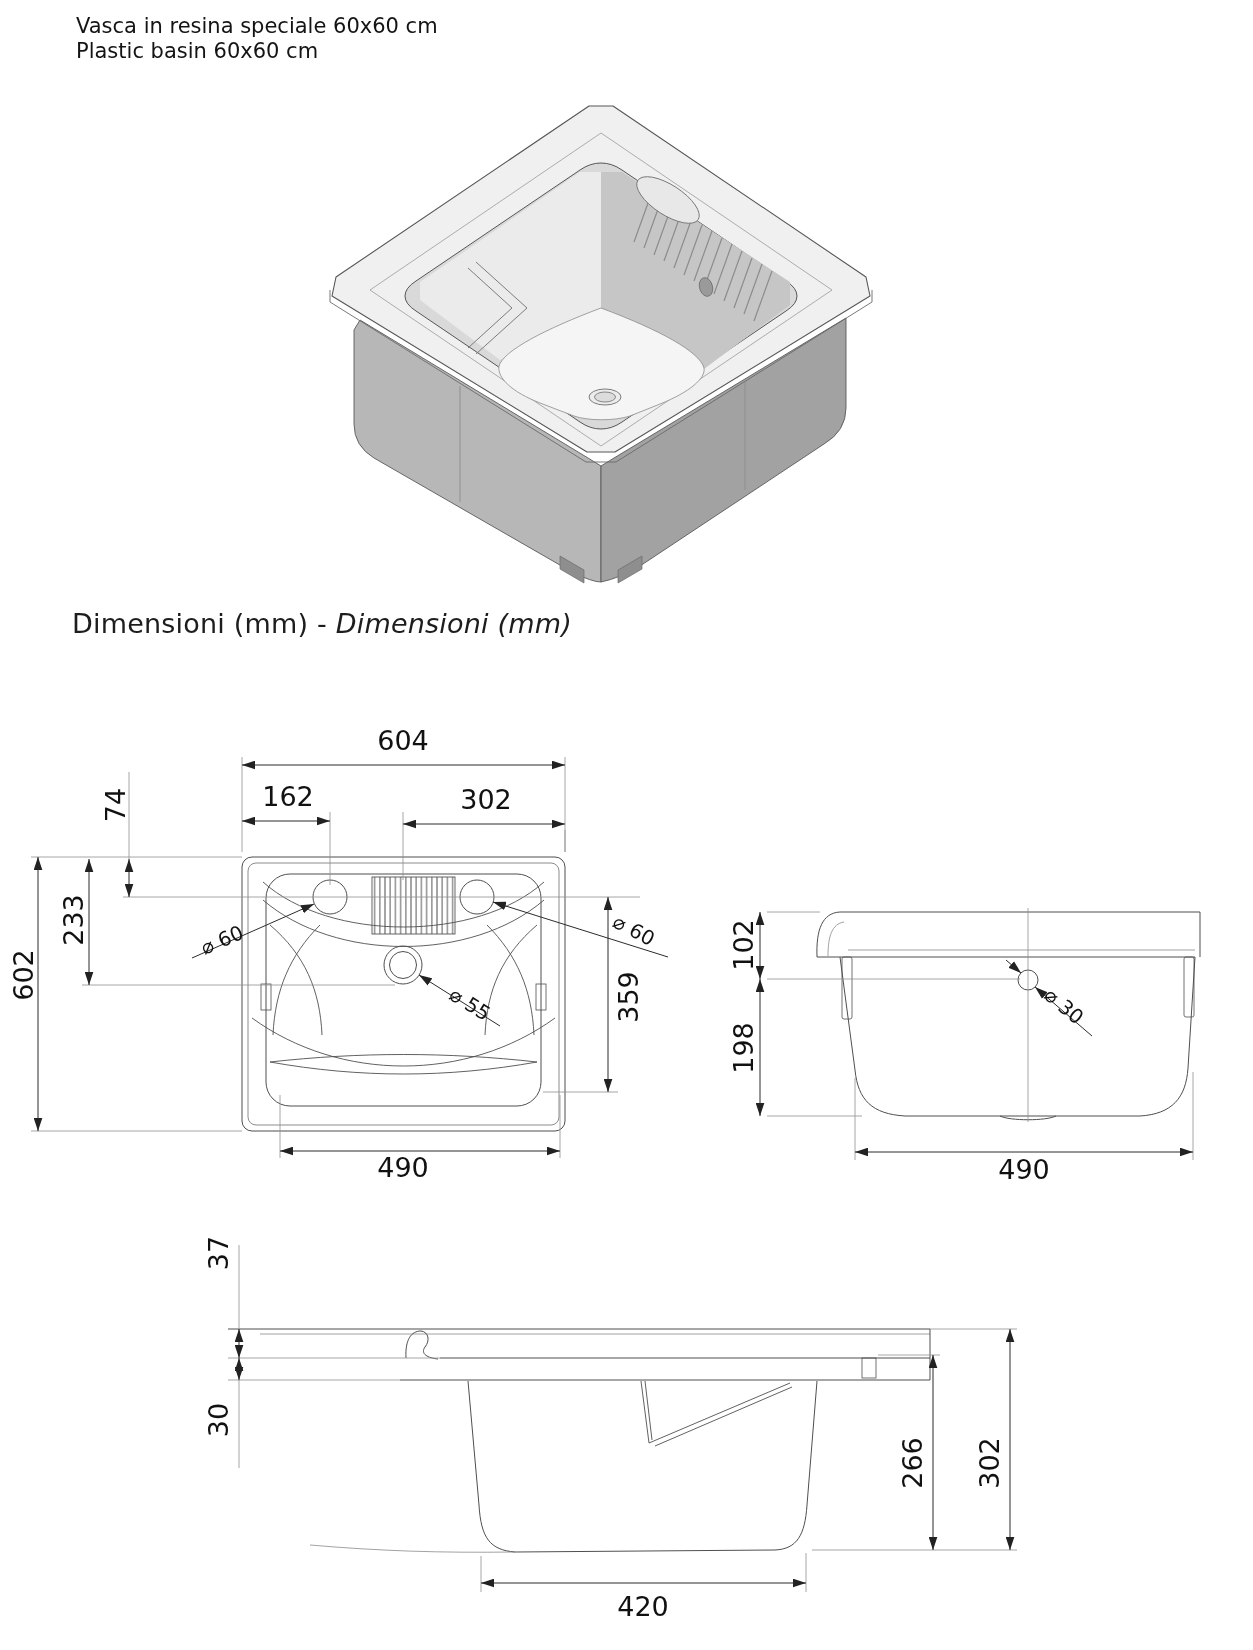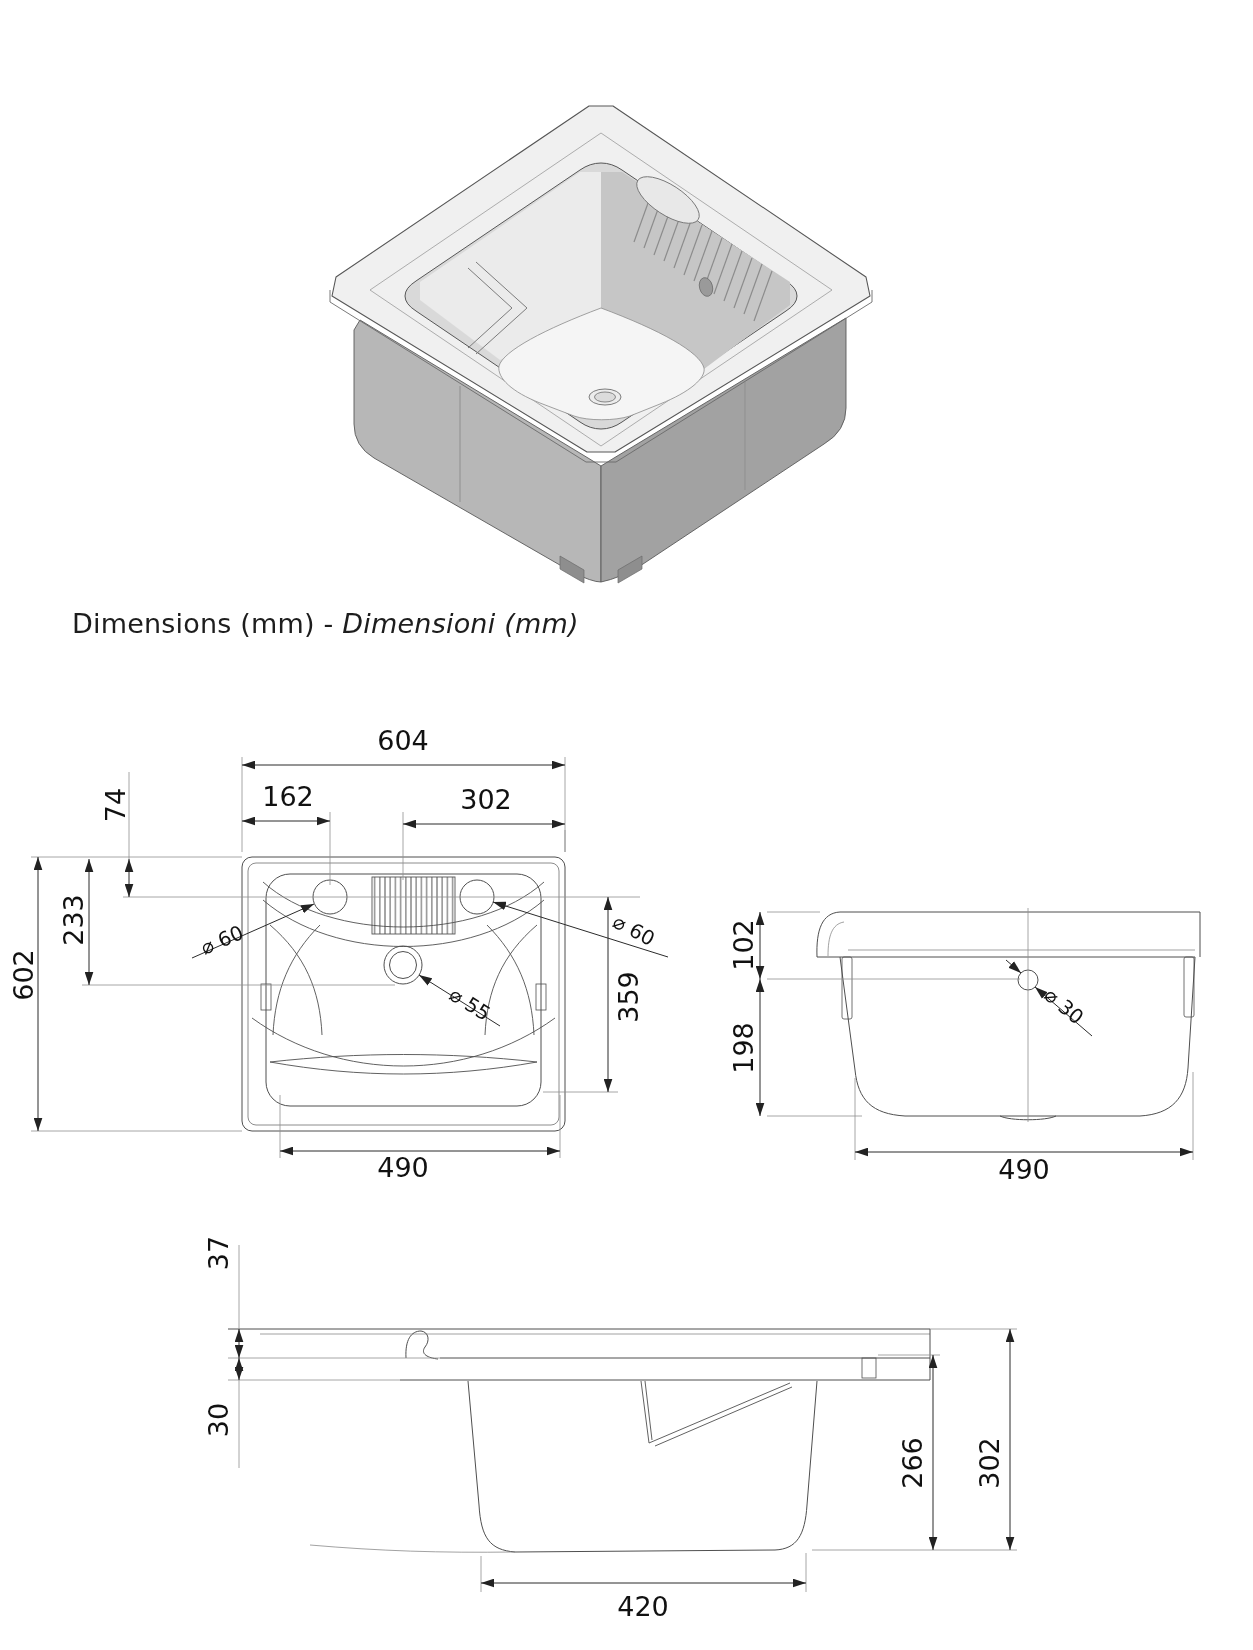--- a/index.html
+++ b/index.html
@@ -28,23 +28,27 @@
     fill:#111;
   }
   .dimtxt{font-size:27px;}
   .diatxt{font-size:20px;}
 </style>
 </head>
 <body>
 
 <div id="page">
 
+  <div class="title-block">
+    <div class="title-line">Vasca in resina speciale 60x60 cm</div>
+    <div class="title-line">Plastic basin 60x60 cm</div>
+  </div>
 
   <div class="section-heading">
-    <span class="it-part">Dimensions  (mm) - </span>
+    <span class="it-part">Dimensioni  (mm) - </span>
     <span class="en-part">Dimensioni (mm)</span>
   </div>
 
   <svg width="1253" height="1650" viewBox="0 0 1253 1650">
     <defs>
       <marker id="arw" viewBox="0 0 12 8" refX="12" refY="4" markerWidth="13" markerHeight="9" orient="auto-start-reverse" markerUnits="userSpaceOnUse">
         <path d="M0,0 L12,4 L0,8 Z" fill="#222"></path>
       </marker>
       <pattern id="ribs" width="5.2" height="8" patternUnits="userSpaceOnUse" x="372" y="877">
         <line x1="2.6" y1="0" x2="2.6" y2="8" stroke="#555" stroke-width="1"></line>

